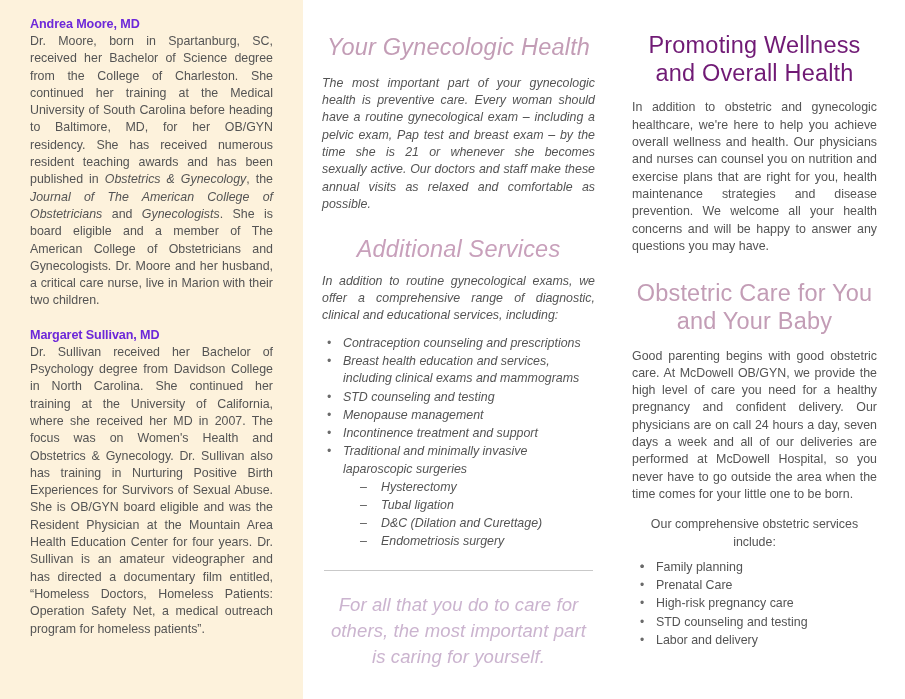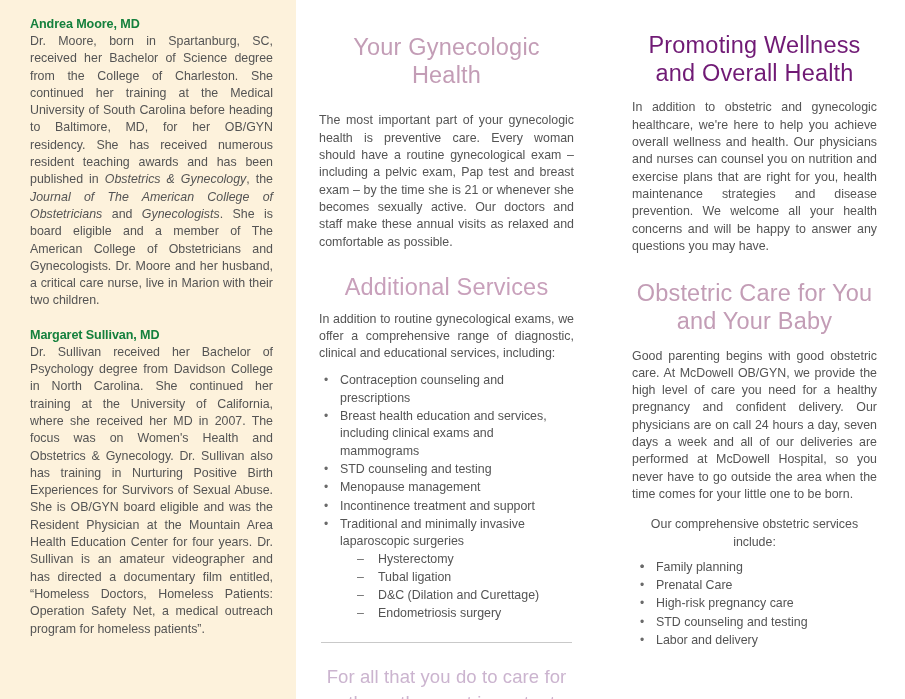--- a/index.html
+++ b/index.html
@@ -27,24 +27,25 @@
     height: 699px;
     box-sizing: border-box;
   }
   #panel-left {
     left: 0;
     width: 303px;
     background: #fdf2dc;
     padding: 0 30px;
   }
   #panel-middle {
-    left: 296px;
+    left: 308px;
     width: 301px;
     background: #ffffff;
-    padding: 0 23px;
+    padding: 0 14px;
+    font-style: italic;
   }
   #panel-right {
     left: 604px;
     width: 301px;
     background: #ffffff;
     padding: 0 28px;
   }
 
   
   .section-heading {
@@ -90,33 +91,33 @@
   .body-text {
     font-size: 12.4px;
     line-height: 17.3px;
     color: #545454;
     text-align: justify;
     margin: 0;
   }
   .doctor-name {
     font-size: 12.6px;
     font-weight: bold;
-    color: #15803d;
+    color: #6d28d9;
     margin: 0 0 2px 0;
     letter-spacing: -0.1px;
   }
   .doctor-block { margin-top: 0; }
   #doctor-block-0 { margin-top: 17px; }
   #doctor-block-1 { margin-top: 18px; }
   .doctor-bio { text-align: justify; }
   .doctor-bio em {
     font-style: italic;
   }
 
-  #text-gyn-health { margin-top: 23px; }
+  #text-gyn-health { margin-top: 13px; }
   #text-additional-intro { margin-top: 9px; }
   #text-promoting-wellness { margin-top: 12px; }
   #text-obstetric-intro { margin-top: 12px; }
   #text-obstetric-services-lead { margin-top: 13px; text-align: center; }
 
   
   ul.bullets {
     list-style: none;
     margin: 10px 0 0 0;
     padding: 0;

